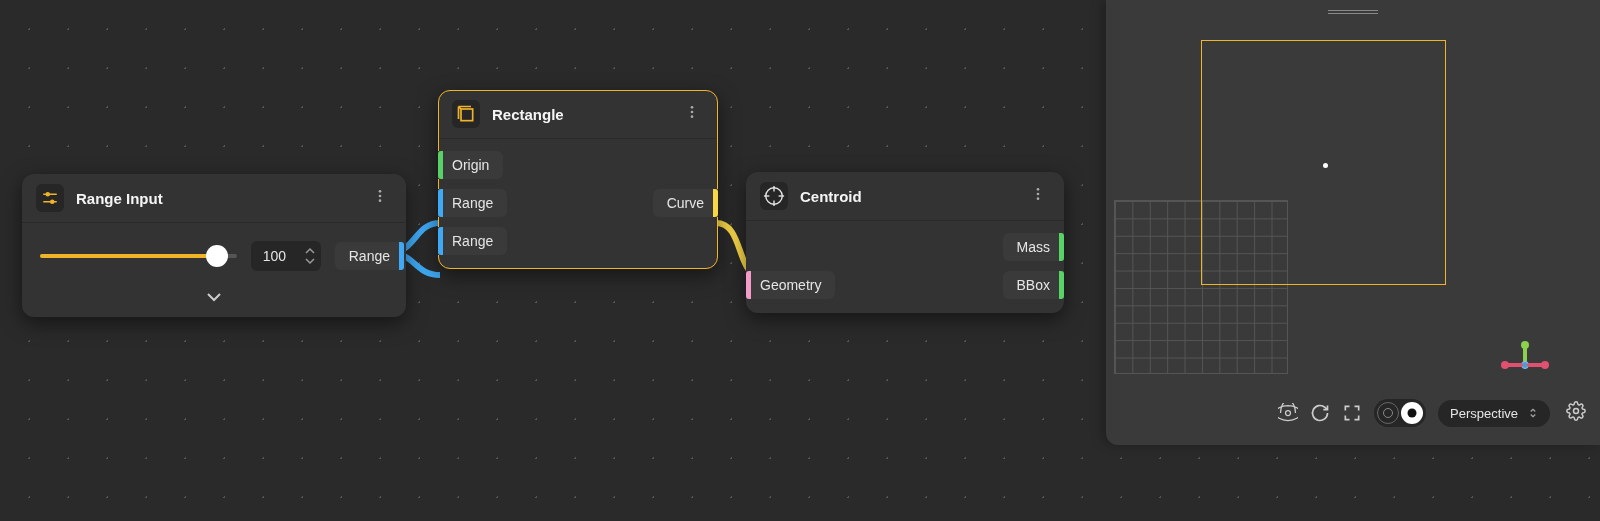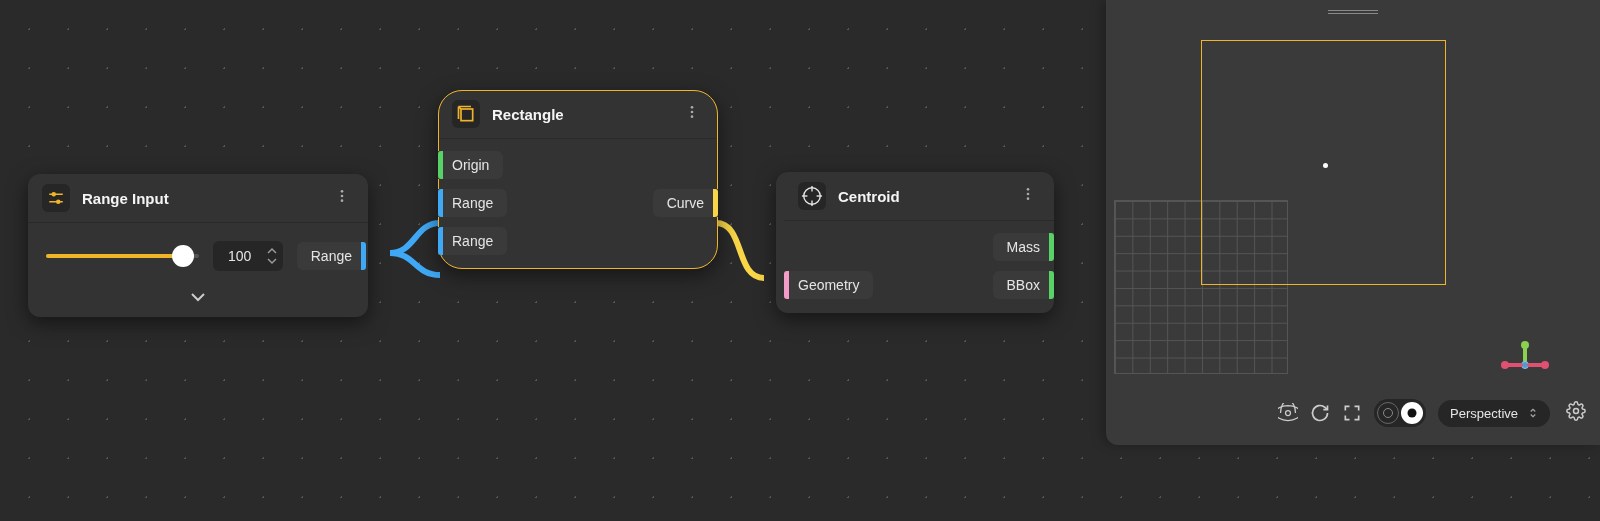--- a/index.html
+++ b/index.html
@@ -60,21 +60,20 @@
     color: #aaa;
     padding: 4px;
     cursor: pointer;
   }
   .node-body {
     padding: 12px 10px 14px 10px;
     display: flex;
     flex-direction: column;
     gap: 10px;
     position: relative;
-    text-align: center;
   }
   
   
   .port-row {
     display: flex;
     gap: 10px;
     align-items: center;
   }
   .port {
     padding: 6px 14px;
@@ -275,21 +274,21 @@
 
 <svg class="wires" width="1600" height="521">
 
   <path d="M 390 253 C 415 253, 415 223, 440 223" stroke="#3fa9f5" stroke-width="6" fill="none"></path>
 
   <path d="M 390 253 C 415 253, 415 275, 440 275" stroke="#3fa9f5" stroke-width="6" fill="none"></path>
 
   <path d="M 716 223 C 745 223, 735 278, 764 278" stroke="#f9d648" stroke-width="6" fill="none"></path>
 </svg>
 
-<div class="node" style="left:28px; top:174px; width:340px;">
+<div class="node" style="left:22px; top:174px; width:384px;">
   <div class="node-header">
     <div class="node-icon">
       <svg width="18" height="18" viewBox="0 0 24 24" fill="none" stroke="currentColor" stroke-width="2">
         <line x1="3" y1="7" x2="21" y2="7"></line>
           <circle cx="9" cy="7" r="2" fill="currentColor"></circle>
         <line x1="3" y1="17" x2="21" y2="17"></line>
           <circle cx="15" cy="17" r="2" fill="currentColor"></circle>
       </svg>
     </div>
     <div class="node-title">Range Input</div>
@@ -329,21 +328,21 @@
       </div>
     </div>
     <div class="expand-toggle">
       <svg width="16" height="12" viewBox="0 0 16 12">
           <path d="M2 3 L8 9 L14 3" stroke="currentColor" stroke-width="2" fill="none"></path>
         </svg>
     </div>
   </div>
 </div>
 
-<div class="node selected" style="left:438px; top:90px; width:280px;border-radius:24px;">
+<div class="node selected" style="left:438px; top:90px; width:280px;">
   <div class="node-header">
     <div class="node-icon">
       <svg width="20" height="20" viewBox="0 0 24 24" fill="none" stroke="currentColor" stroke-width="2">
         <rect x="6" y="6" width="14" height="14"></rect>
           <path d="M6 6 L3 3 M3 3 L3 18 M3 3 L18 3"></path>
       </svg>
     </div>
     <div class="node-title">Rectangle</div>
     <div class="node-menu">
       <svg width="16" height="16" viewBox="0 0 24 24" fill="currentColor">
@@ -372,21 +371,21 @@
     </div>
     <div class="port-row">
       <div class="port in">
         <span class="port-stripe" style="background:#3fa9f5"></span>
         <span>Range</span>
       </div>
     </div>
   </div>
 </div>
 
-<div class="node" style="left:776px; top:172px; width:278px;padding-left:8px;">
+<div class="node" style="left:746px; top:172px; width:318px;">
   <div class="node-header">
     <div class="node-icon" style="color:#e5e5e5;">
       <svg width="22" height="22" viewBox="0 0 24 24" fill="none" stroke="currentColor" stroke-width="1.5">
         <circle cx="12" cy="12" r="9"></circle>
           <line x1="12" y1="1" x2="12" y2="7"></line>
           <line x1="12" y1="17" x2="12" y2="23"></line>
           <line x1="1" y1="12" x2="7" y2="12"></line>
           <line x1="17" y1="12" x2="23" y2="12"></line>
       </svg>
     </div>

